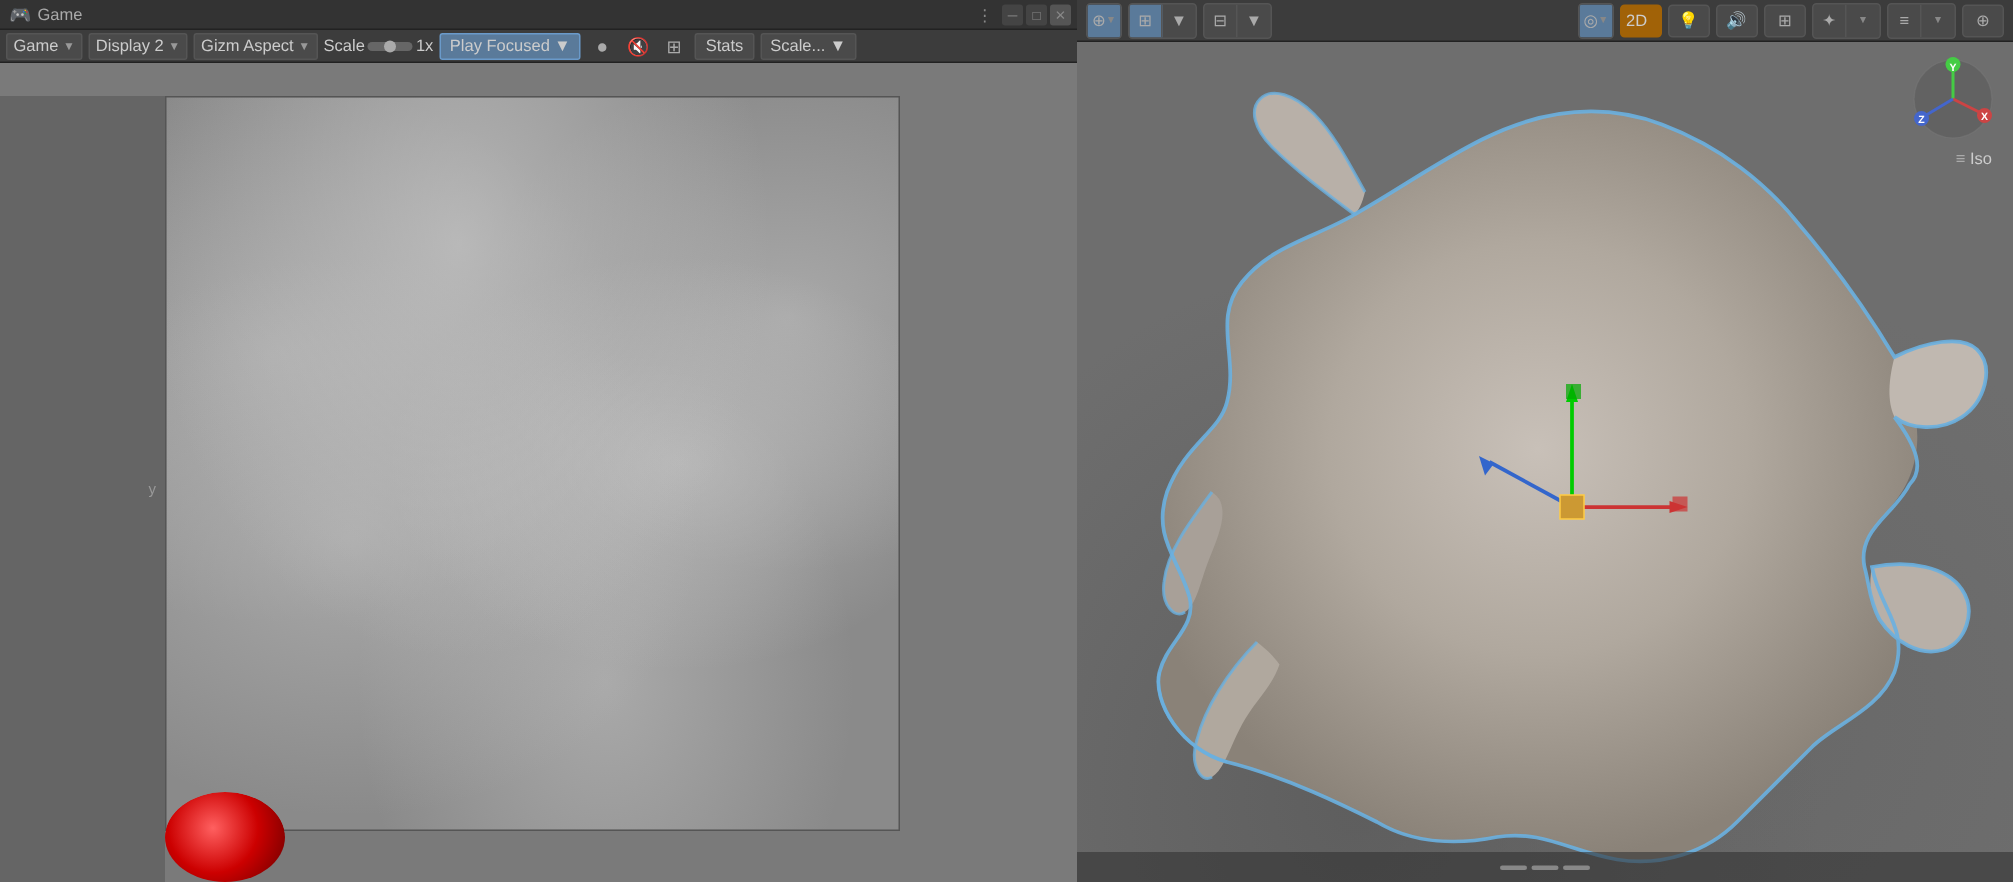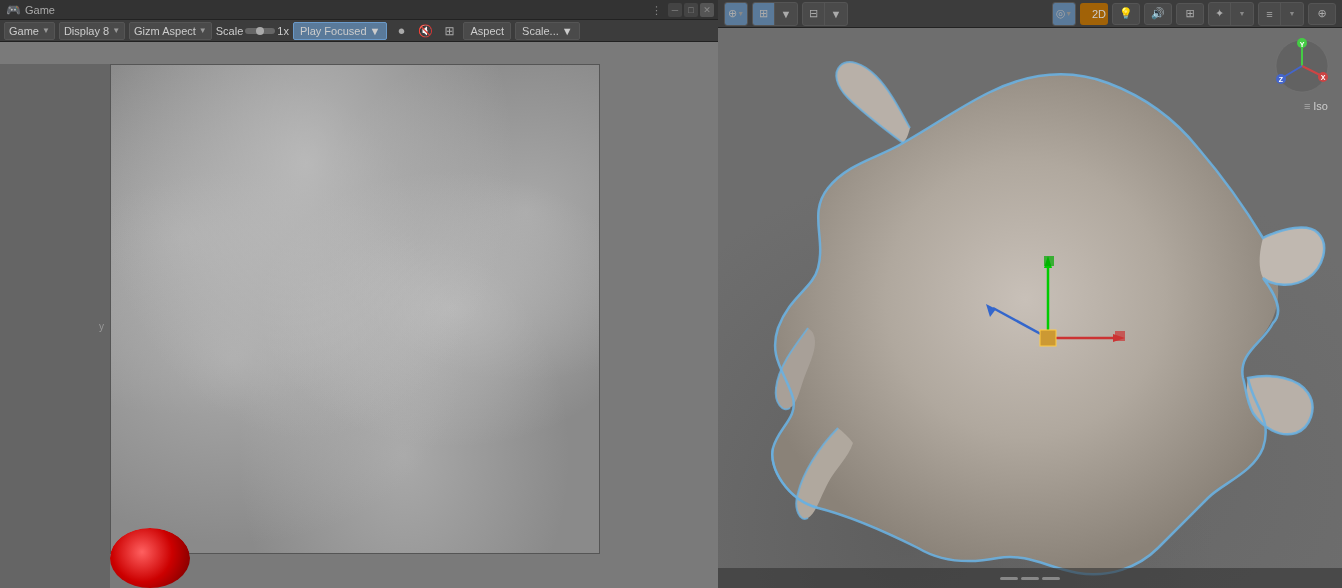--- a/index.html
+++ b/index.html
@@ -245,24 +245,24 @@
     .scene-toolbar-right {
       margin-left: auto;
       display: flex;
       align-items: center;
       gap: 4px;
     }
 
     .scene-2d-btn {
       display: flex;
       align-items: center;
-      justify-content: flex-end;
+      justify-content: flex-start;
       width: 28px; height: 22px;
       background: #a16207;
-      border: 2px solid #a16207;
+      border: 4px solid #a16207;
       border-radius: 3px;
       cursor: pointer;
       font-size: 11px;
       color: #ccc;
     }
 
     #scene-viewport {
       flex: 1;
       position: relative;
       overflow: hidden;
@@ -379,21 +379,21 @@
     </div>
   </div>
 
   <div id="game-toolbar">
     <div class="toolbar-dropdown">
       <span>Game</span>
       <span class="arrow">▼</span>
     </div>
 
     <div class="toolbar-dropdown">
-      <span>Display 8</span>
+      <span>Display 2</span>
       <span class="arrow">▼</span>
     </div>
 
     <div class="toolbar-dropdown">
       <span>Gizm Aspect</span>
       <span class="arrow">▼</span>
     </div>
 
     <div class="toolbar-scale">
       <span>Scale</span>
@@ -404,21 +404,21 @@
     <div class="toolbar-btn active">
       <span>Play Focused</span>
       <span class="arrow">▼</span>
     </div>
 
     <div class="toolbar-icon-btn">⏺</div>
     <div class="toolbar-icon-btn">🔇</div>
     <div class="toolbar-icon-btn">⊞</div>
 
     <div class="toolbar-btn">
-      <span>Aspect</span>
+      <span>Stats</span>
     </div>
 
     <div class="toolbar-btn">
       <span>Scale...</span>
       <span class="arrow">▼</span>
     </div>
   </div>
 
   <div id="game-viewport">
 

